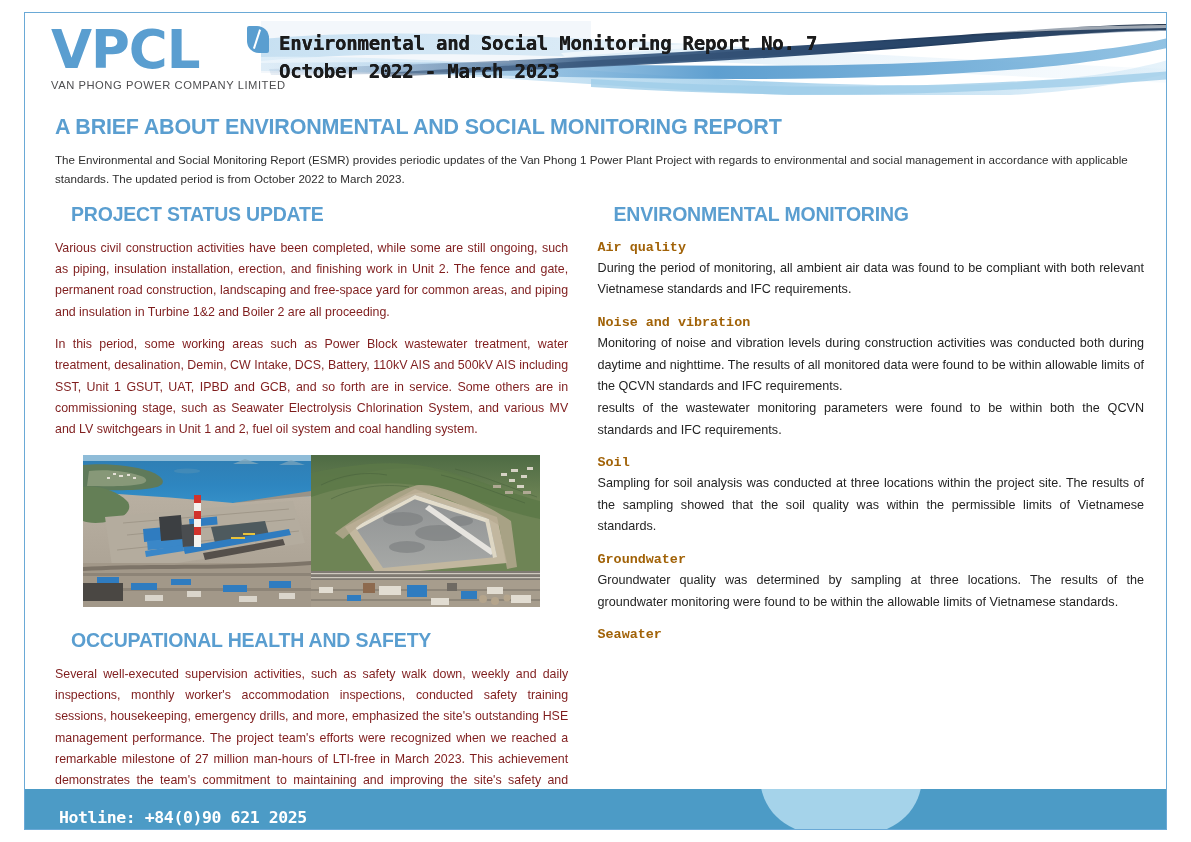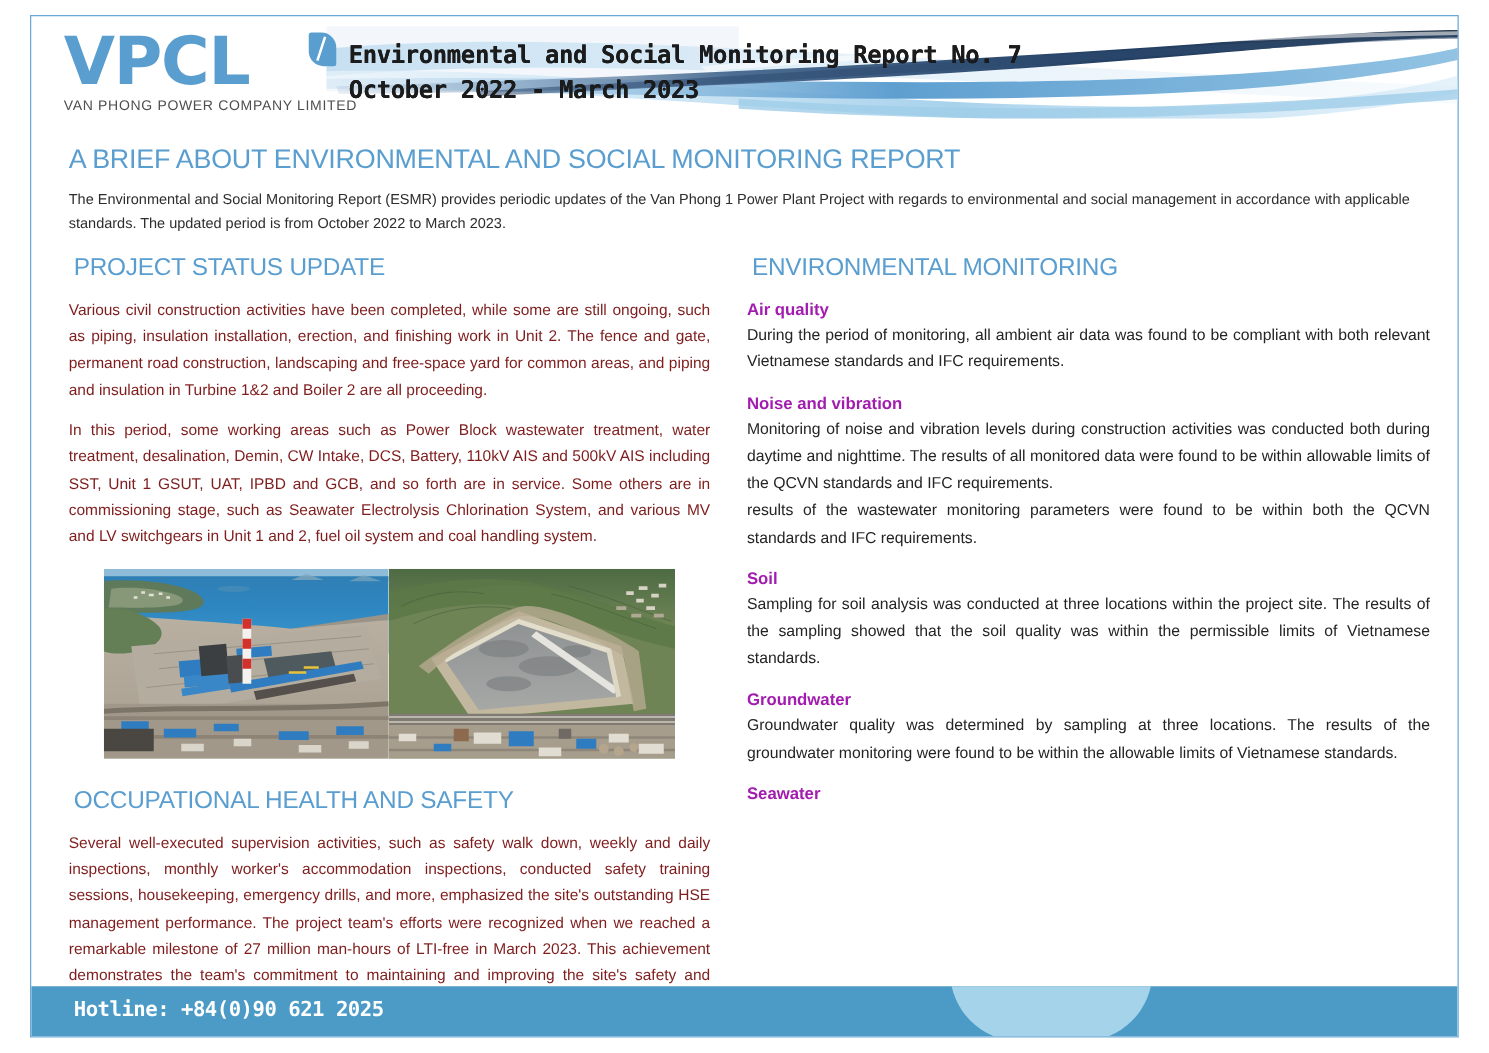--- a/index.html
+++ b/index.html
@@ -110,21 +110,21 @@
     left: 0;
     top: 96px;
     right: 0;
     bottom: 48px;
     padding: 0 22px 0 26px;
   }
 
   h1.section-main {
     color: #5a9ed0;
     font-size: 21.5px;
-    font-weight: normal;
+    font-weight: bold;
     letter-spacing: -0.2px;
     margin: 6px 0 0 4px;
     font-family: "Liberation Sans", sans-serif;
   }
   p.intro {
     font-size: 11.6px;
     color: #2d2d2d;
     line-height: 1.62;
     margin: 11px 0 0 4px;
     width: 1090px;
@@ -135,31 +135,31 @@
     display: flex;
     margin-top: 14px;
   }
   .col-left { width: 528px; padding-left: 4px; box-sizing: border-box; }
   .col-gap  { width: 30px; }
   .col-right { width: 558px; box-sizing: border-box; }
 
   h2.section-head {
     color: #5a9ed0;
     font-size: 19.5px;
-    font-weight: normal;
+    font-weight: bold;
     letter-spacing: -0.2px;
-    margin: 0 0 12px 4px;
+    margin: 0 0 12px 16px;
     font-family: "Liberation Sans", sans-serif;
   }
   h3.sub-head {
-    color: #a21caf;
+    color: #a16207;
     font-size: 13.4px;
     font-weight: bold;
     margin: 14px 0 3px 0;
-    font-family: Liberation Sans, sans-serif;
+    font-family: Liberation Mono, monospace;
   }
   h3.sub-head:first-child { margin-top: 0; }
 
   p.body-text {
     font-size: 12.4px;
     color: #7f1d1d;
     line-height: 1.72;
     text-align: justify;
     margin: 0 0 11px 0;
     font-family: "Liberation Sans", sans-serif;
@@ -207,21 +207,21 @@
     left: 735px;
     top: -14px;
     width: 162px;
     height: 58px;
     background: #a5d3ea;
     border-radius: 0 0 56px 56px;
   }
   .footer-text {
     position: absolute;
     left: 34px;
-    top: 9px;
+    top: 19px;
     color: #ffffff;
     font-family: "DejaVu Sans Mono", monospace;
     font-weight: bold;
     font-size: 16.5px;
     letter-spacing: -0.4px;
     z-index: 3;
   }
 </style>
 </head>
 <body>

